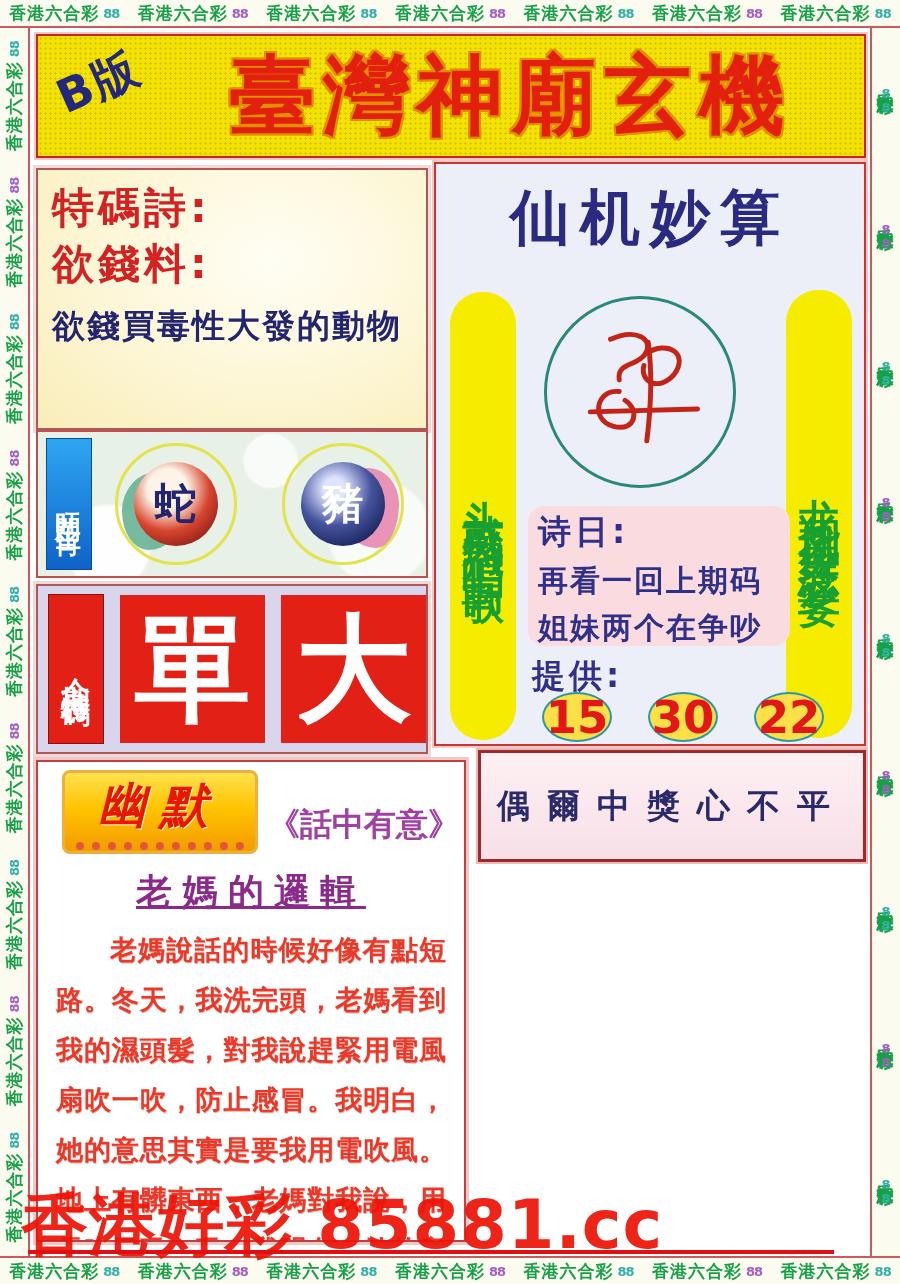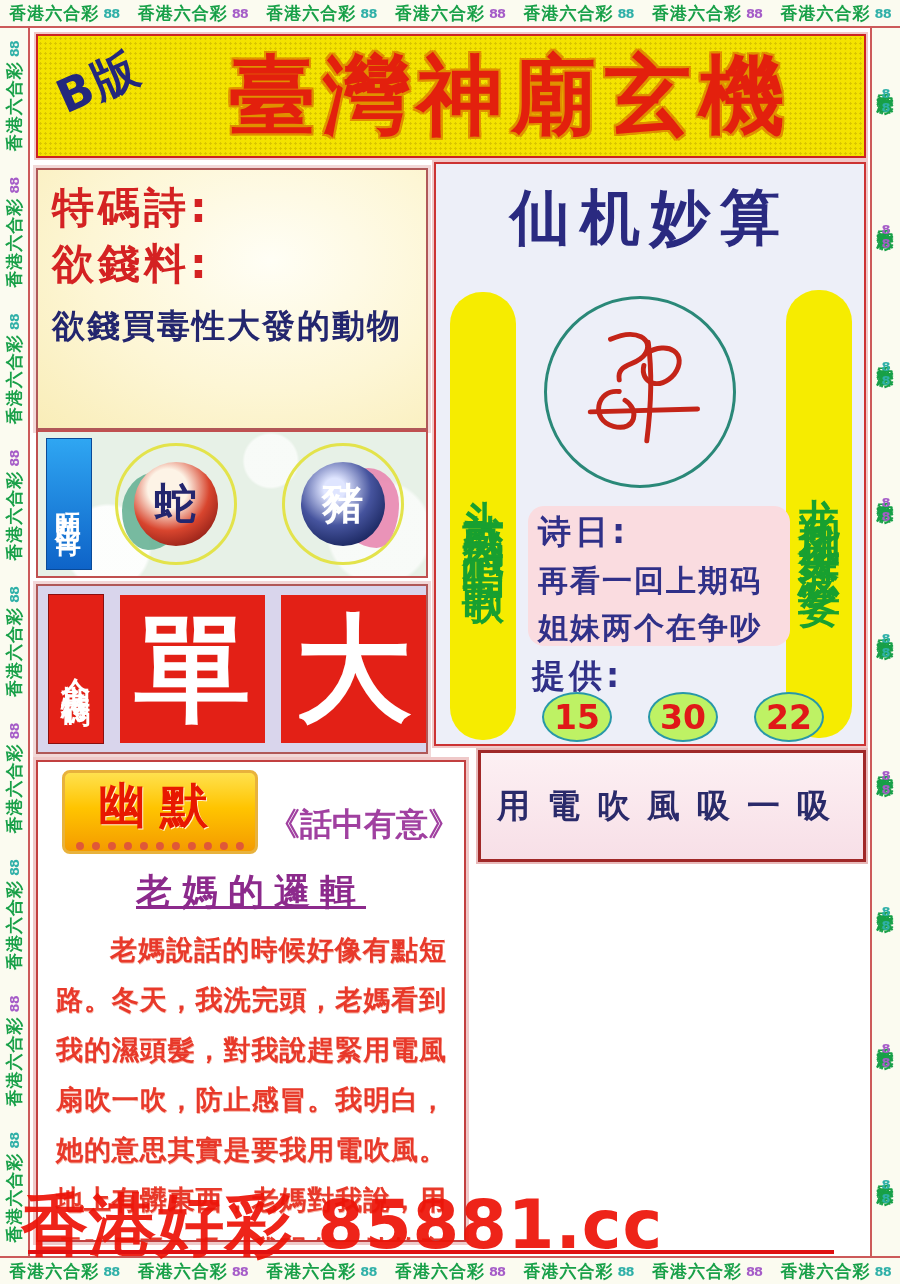--- a/index.html
+++ b/index.html
@@ -112,21 +112,21 @@
     position:absolute; left:36px; top:760px; width:430px; height:482px;
     background:#fff; border:2px solid #c24040; box-shadow:0 0 0 3px #efc9c9;
     overflow:hidden;
   }
   .humor-head { display:flex; align-items:center; gap:10px; padding:8px 4px 0 24px; }
   .badge {
     width:206px; height:84px; border:3px solid #e8b23c; border-radius:8px;
     background:linear-gradient(180deg,#ffe14e 0%, #ffc400 45%, #f49b00 100%);
     display:flex; flex-direction:column; align-items:center; justify-content:center;
   }
-  .badge-text { color:#e81800; font-size:48px; font-weight:900; letter-spacing:14px; text-shadow:1px 1px 0 #fff6c8; }
+  .badge-text { color:#e81800; font-size:48px; font-weight:900; letter-spacing:14px; text-shadow:1px 1px 0 #fff6c8;font-style:italic; }
   .badge-wave { width:88%; height:0; border-top:8px dotted #e05838; margin-top:4px; }
   .humor-sub { color:#a040a0; font-size:32px; font-weight:900; white-space:nowrap; margin-top:26px; }
   .humor-title {
     text-align:center; margin-top:14px; color:#8c2a8c; font-size:36px; font-weight:900;
     letter-spacing:10px; text-decoration:underline;
   }
   .humor-body {
     margin:8px 18px 0 18px; color:#e8392a; font-size:27px; font-weight:900;
     line-height:1.85; text-align:justify; text-indent:2em;
     text-shadow:0.5px 0.5px 0 #f6b3a6;
@@ -158,21 +158,21 @@
   .mpoem {
     position:absolute; left:92px; top:342px; width:262px; height:140px;
     background:#fadce0; border-radius:16px; padding:4px 10px;
   }
   .mpoem-label { color:#303088; font-size:33px; font-weight:900; letter-spacing:4px; }
   .mpoem-line  { color:#303088; font-size:30px; font-weight:700; letter-spacing:2px; white-space:nowrap; margin-top:6px; }
   .provide { position:absolute; left:96px; top:490px; color:#303088; font-size:33px; font-weight:900; letter-spacing:4px; }
   .numbers { position:absolute; left:106px; top:528px; display:flex; gap:36px; }
   .num {
     width:70px; height:50px; border:2px solid #2898a8; border-radius:50%;
-    background:#bef264; color:#e01818; font-size:33px; font-weight:900;
+    background:#fde047; color:#e01818; font-size:45px; font-weight:900;
     display:flex; align-items:center; justify-content:center;text-align:right;
   }
 
   .calli-box {
     position:absolute; left:478px; top:750px; width:388px; height:112px;
     background:linear-gradient(180deg,#fdf0f3,#f7dfe7);
     border:3px solid #a02828; box-shadow:0 0 0 2px #e8baba;
     display:flex; flex-direction:column; justify-content:center;
   }
   .calli-line {
@@ -411,21 +411,21 @@
     </div>
     <div class="provide">提供:</div>
     <div class="numbers">
       <span class="num">15</span>
       <span class="num">30</span>
       <span class="num">22</span>
     </div>
   </div>
 
   <div class="calli-box">
-    <div class="calli-line">用電吹風吸一吸</div>
+    <div class="calli-line">偶爾中獎心不平</div>
   </div>
 
   <div class="humor-box">
     <div class="humor-head">
       <div class="badge">
         <span class="badge-text">幽默</span>
         <span class="badge-wave"></span>
       </div>
       <div class="humor-sub">《話中有意》</div>
     </div>

